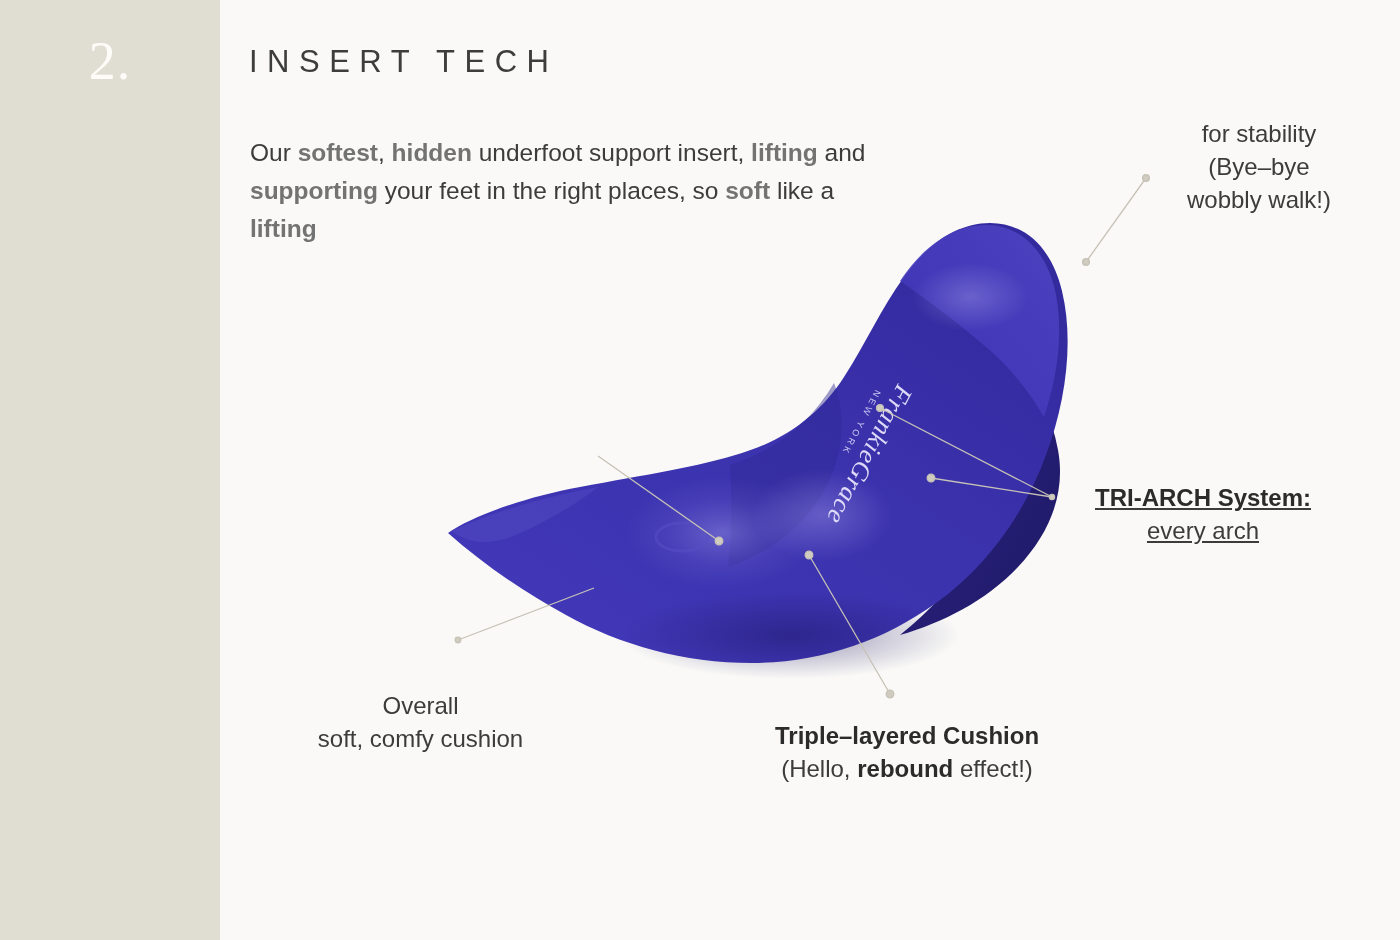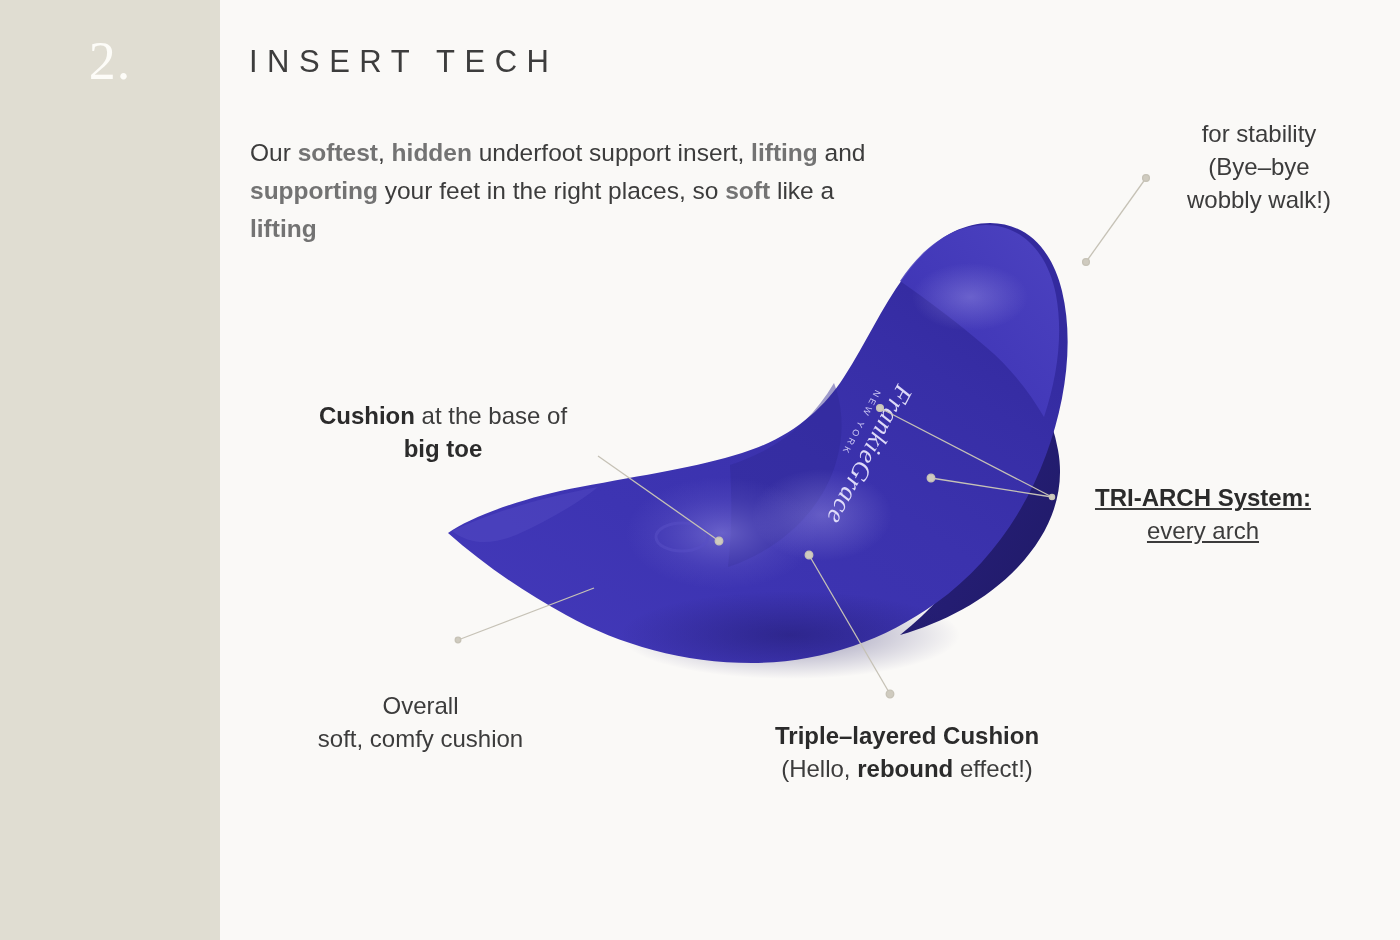--- a/index.html
+++ b/index.html
@@ -241,24 +241,20 @@
     <div>for stability</div>
     <div>(Bye–bye</div>
     <div>wobbly walk!)</div>
   </div>
 
   <div id="callout-triarch" class="callout c-center">
     <div><b>TRI-ARCH System:</b></div>
     <div>every arch</div>
   </div>
 
-  <div id="callout-bigtoe" class="callout c-center">
-    <div><b>Cushion</b><span> at the base of</span></div>
-    <div><b>big toe</b></div>
-  </div>
 
   <div id="callout-foam" class="callout c-center">
     <div>Overall</div>
     <div>soft, comfy cushion</div>
   </div>
 
   <div id="callout-triple" class="callout c-center">
     <div><b>Triple–layered Cushion</b></div>
     <div><span>(Hello, </span><b>rebound</b><span> effect!)</span></div>
   </div>

